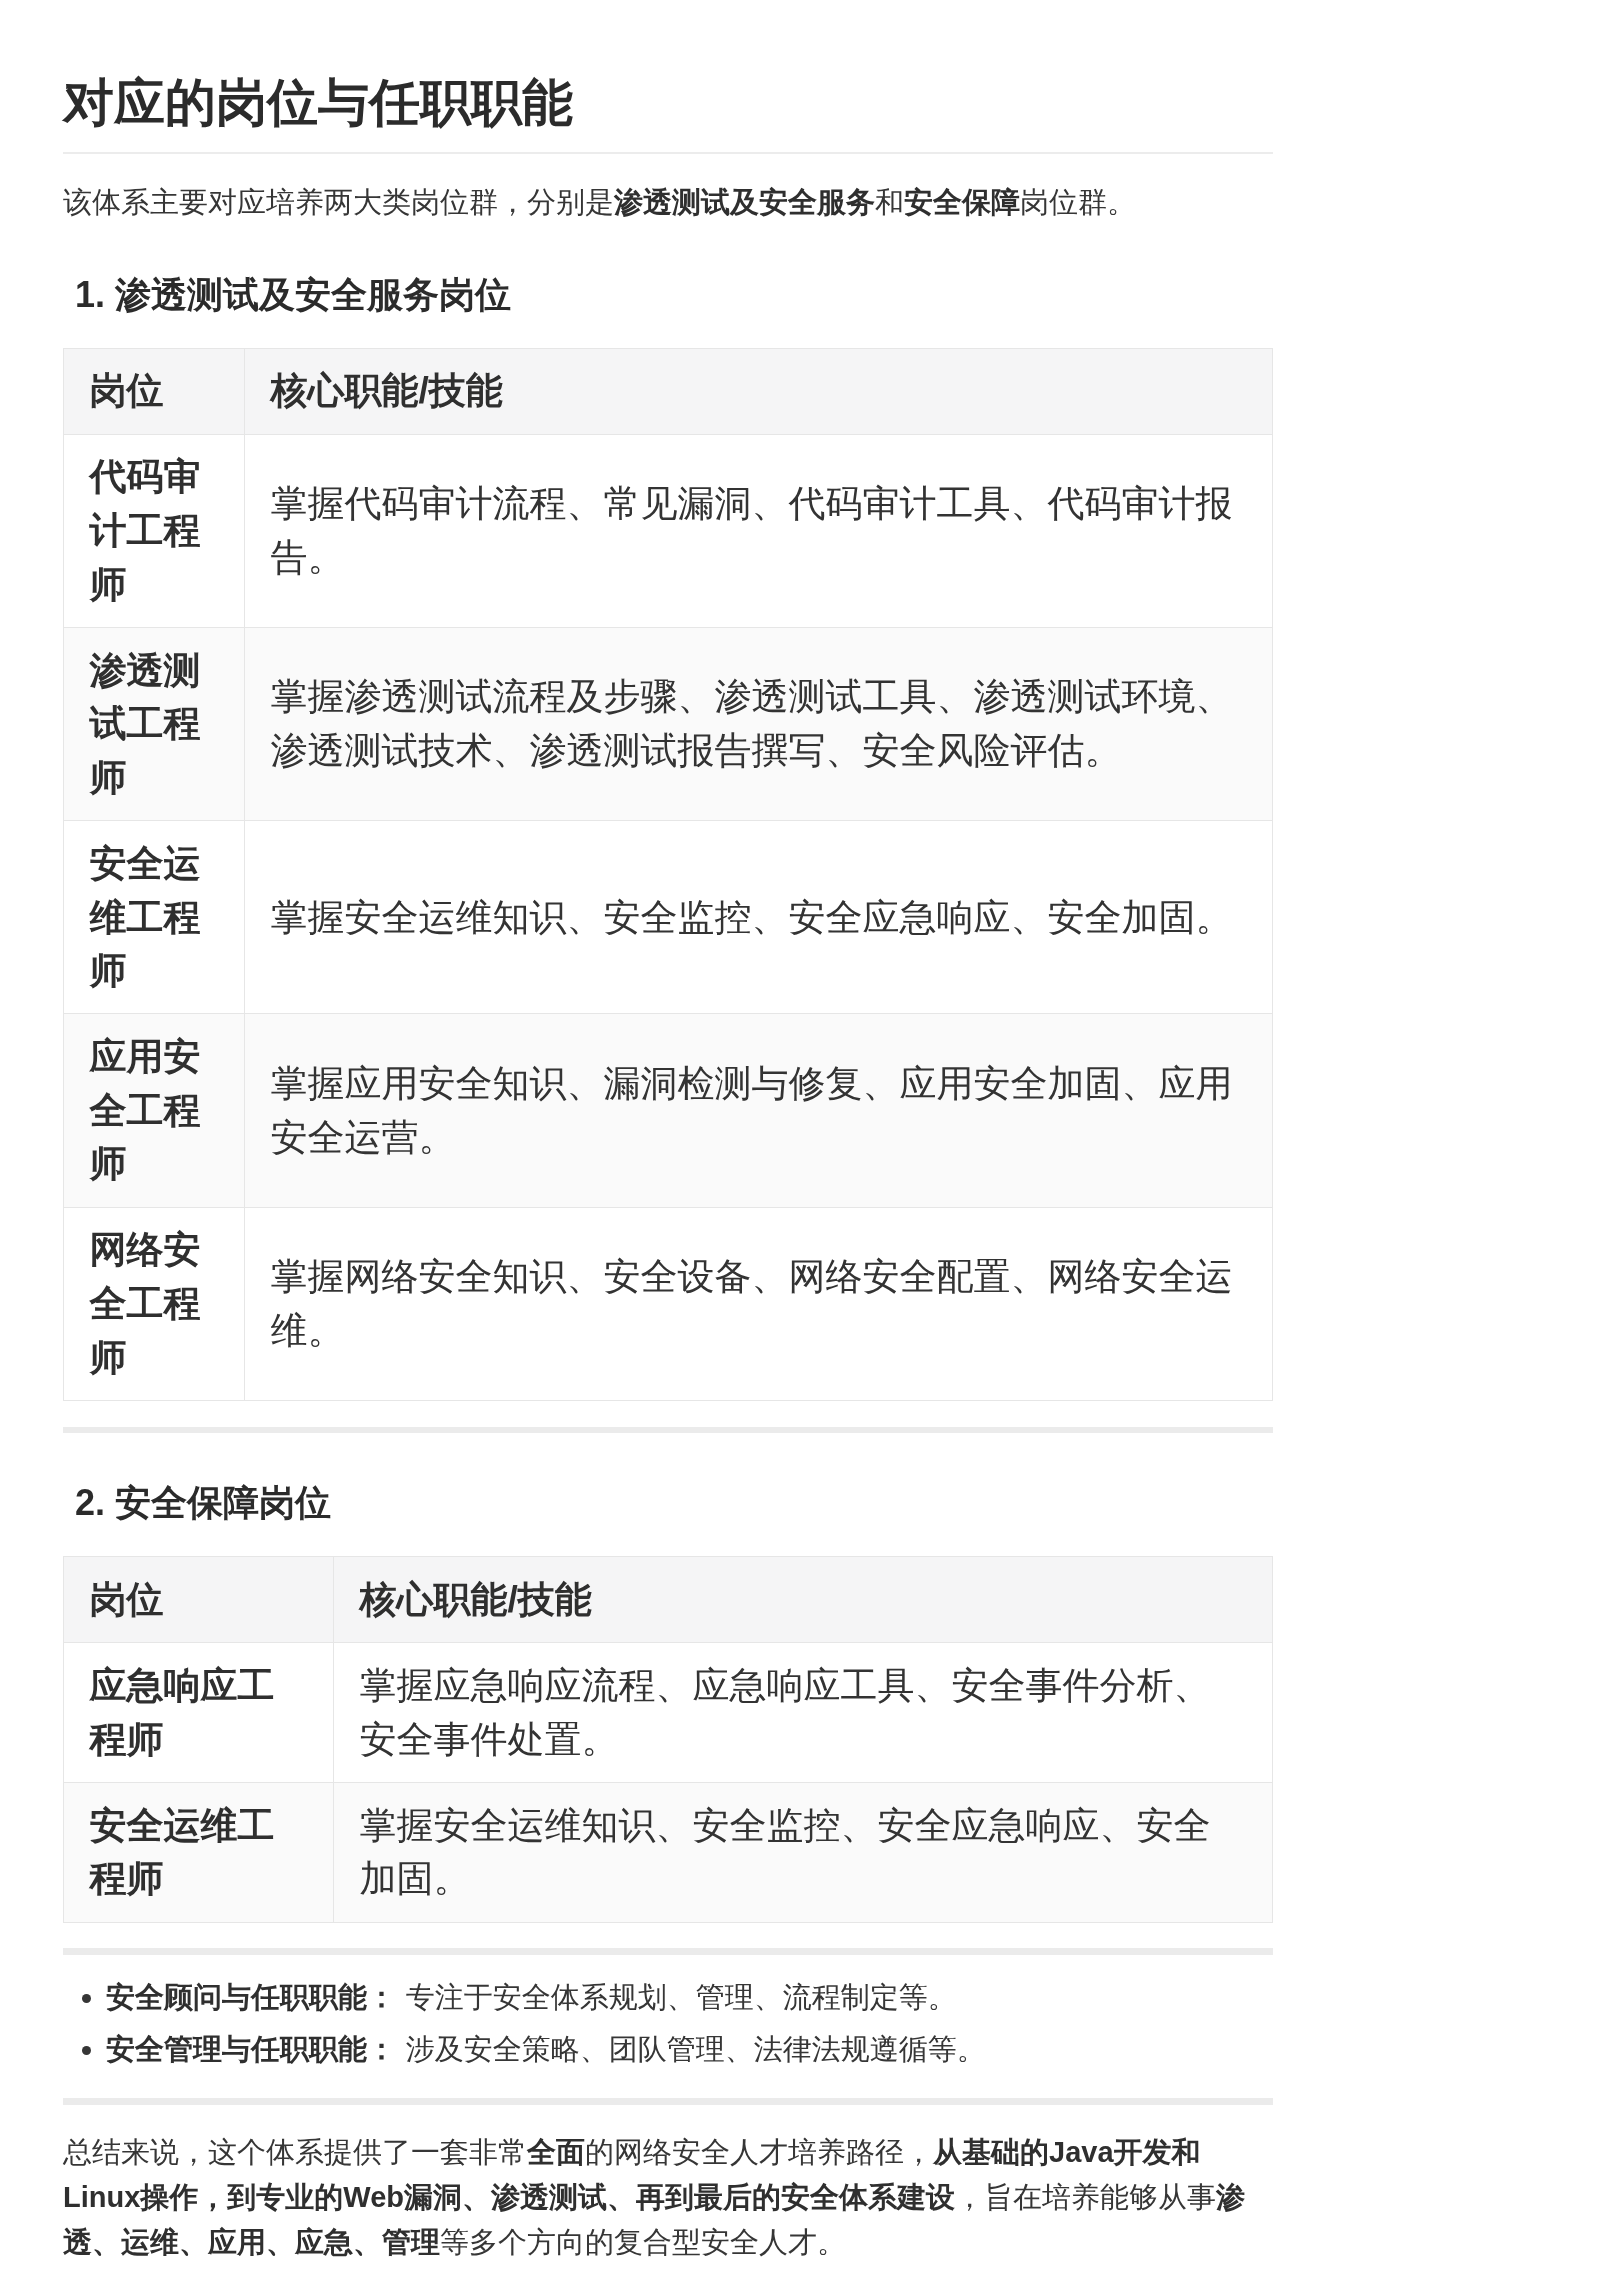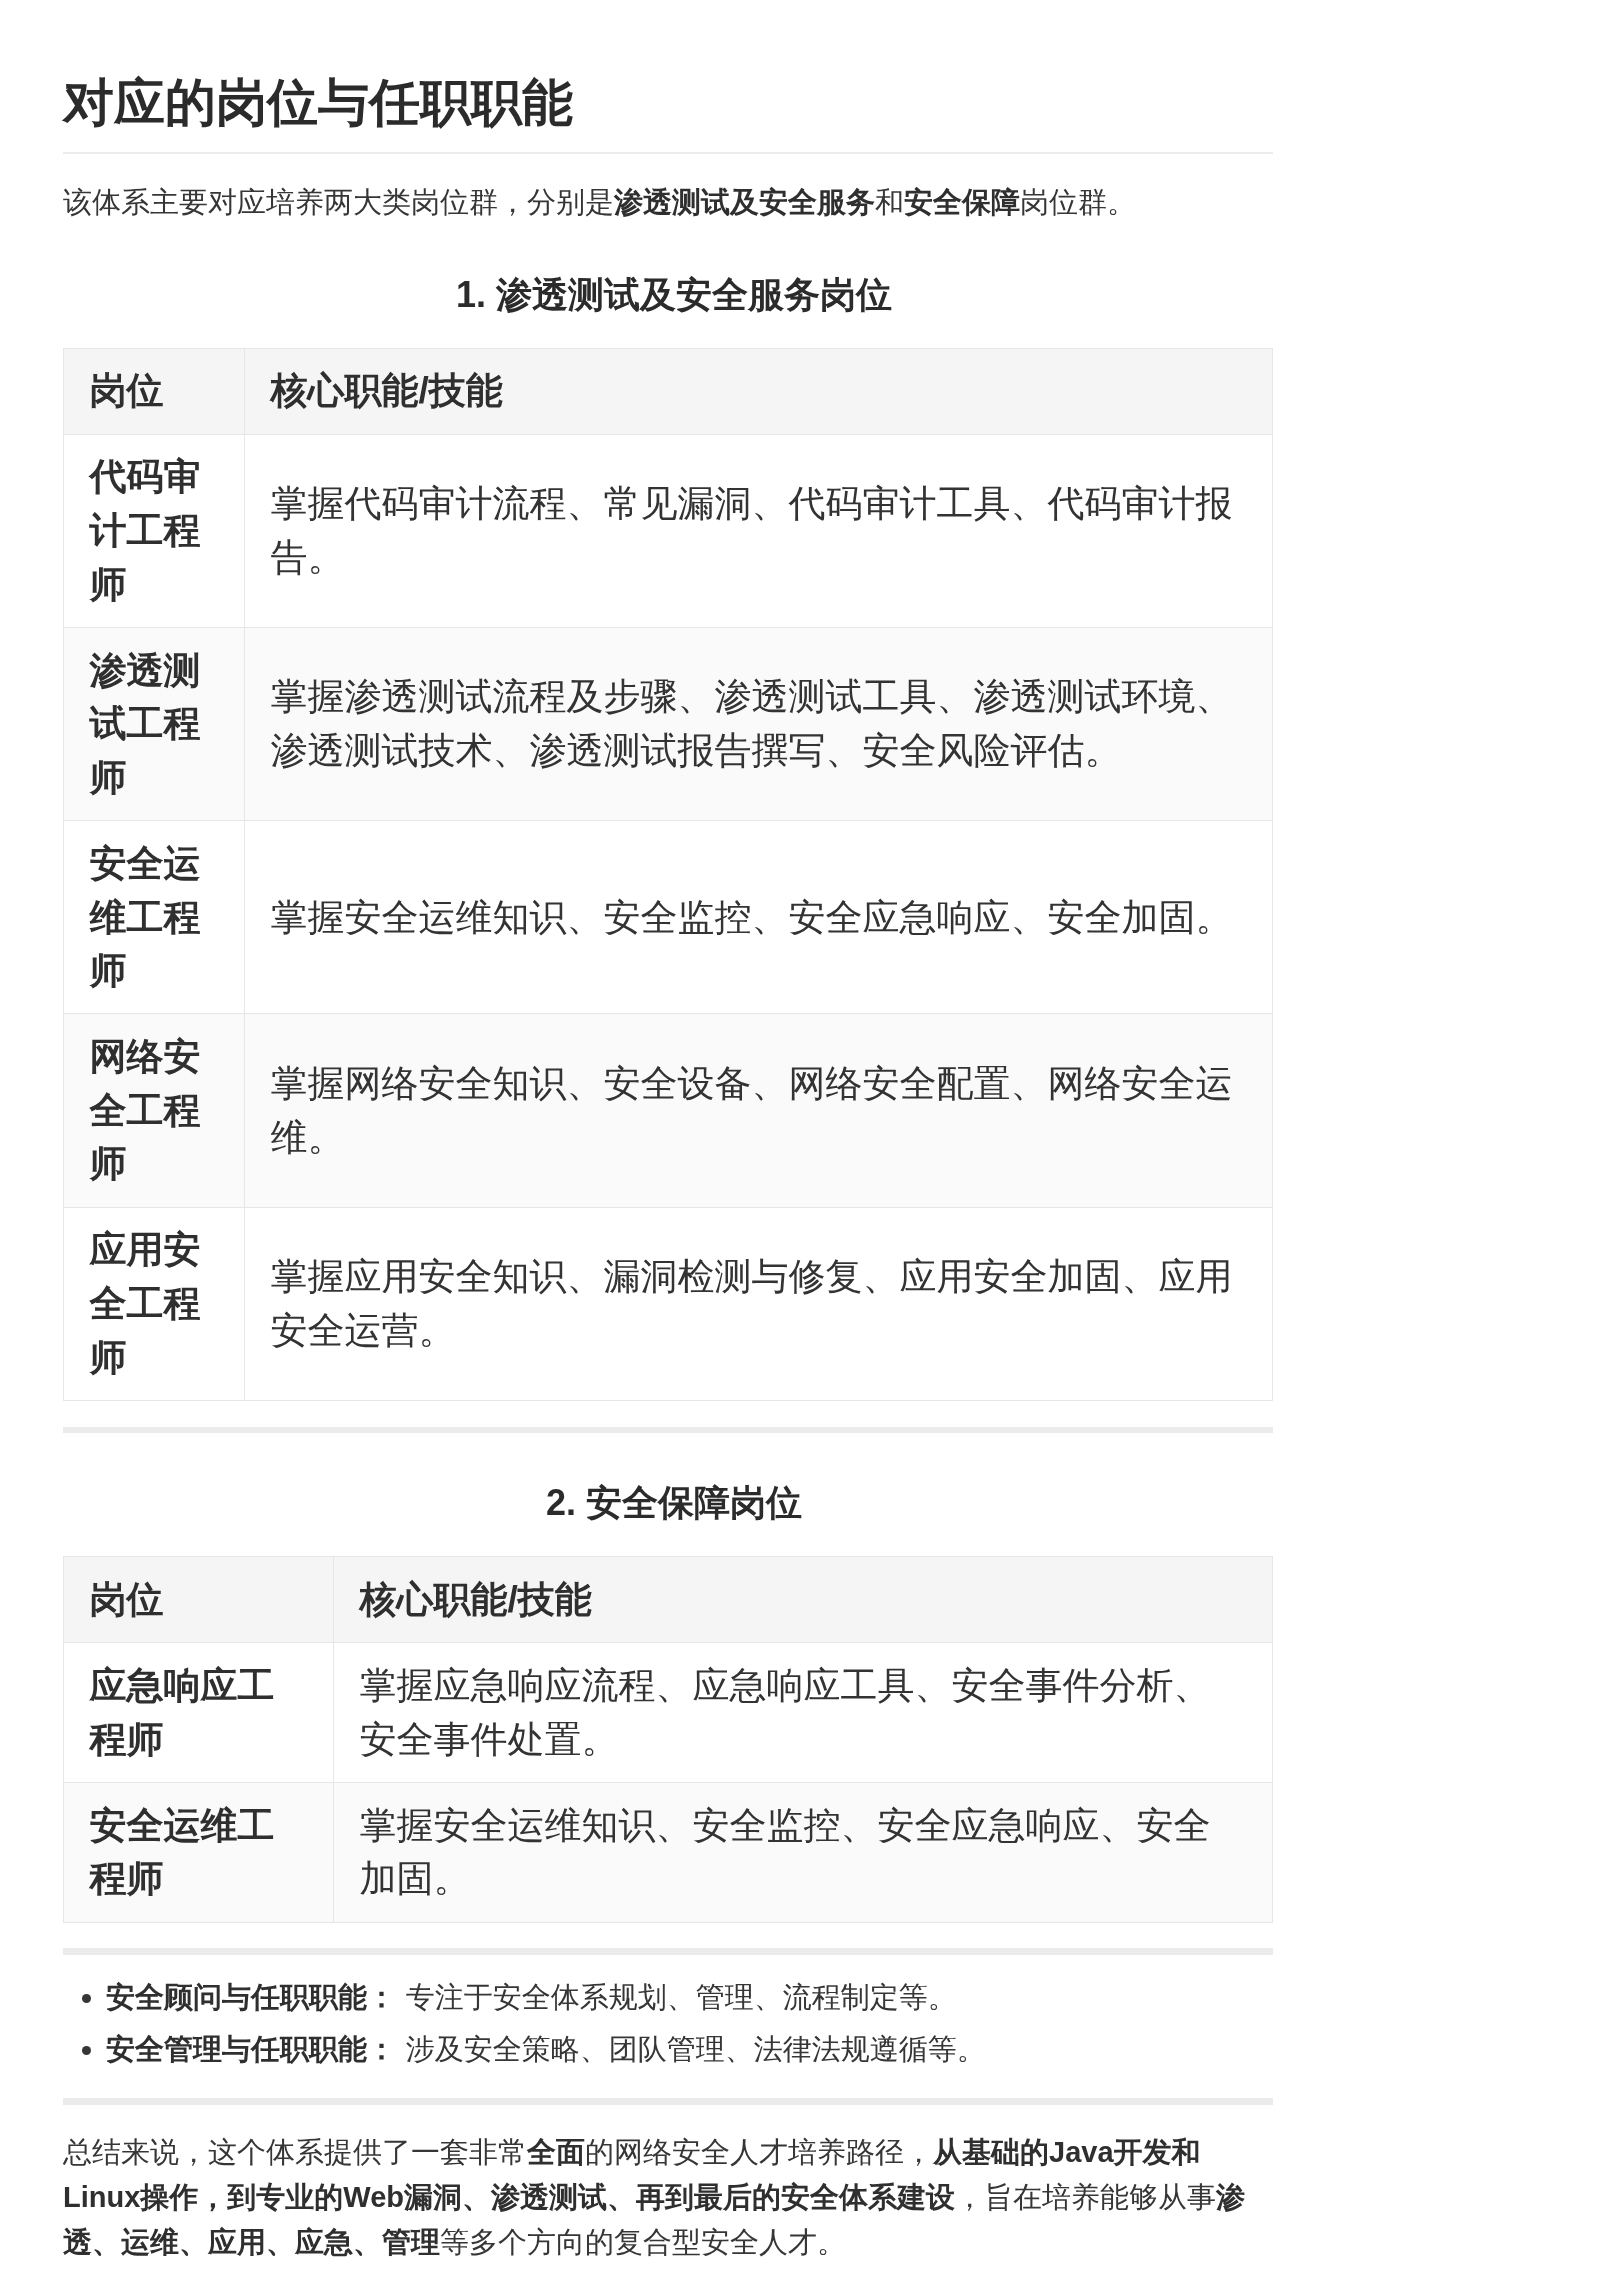--- a/index.html
+++ b/index.html
@@ -40,21 +40,20 @@
   p.body-text .b {
     font-weight: 700;
     color: #2f2f2f;
   }
   h3.section-heading {
     font-size: 36px;
     line-height: 1.3;
     font-weight: 700;
     color: #2b2b2b;
     margin: 47px 0 29px 12px;
-    text-align: center;
   }
   table.positions {
     width: 100%;
     border-collapse: collapse;
     font-size: 37px;
     line-height: 1.45;
     table-layout: fixed;
   }
   table.positions th,
   table.positions td {
@@ -135,26 +134,26 @@
         </tr>
         <tr>
           <td class="role">渗透测试工程师</td>
           <td>掌握渗透测试流程及步骤、渗透测试工具、渗透测试环境、渗透测试技术、渗透测试报告撰写、安全风险评估。</td>
         </tr>
         <tr>
           <td class="role">安全运维工程师</td>
           <td>掌握安全运维知识、安全监控、安全应急响应、安全加固。</td>
         </tr>
         <tr>
+          <td class="role">应用安全工程师</td>
+          <td>掌握应用安全知识、漏洞检测与修复、应用安全加固、应用安全运营。</td>
+        </tr>
+        <tr>
           <td class="role">网络安全工程师</td>
           <td>掌握网络安全知识、安全设备、网络安全配置、网络安全运维。</td>
-        </tr>
-        <tr>
-          <td class="role">应用安全工程师</td>
-          <td>掌握应用安全知识、漏洞检测与修复、应用安全加固、应用安全运营。</td>
         </tr>
       </tbody>
     </table>
 
     <hr class="rule">
 
     <h3 class="section-heading">2. 安全保障岗位</h3>
 
     <table class="positions t2">
       <colgroup>

